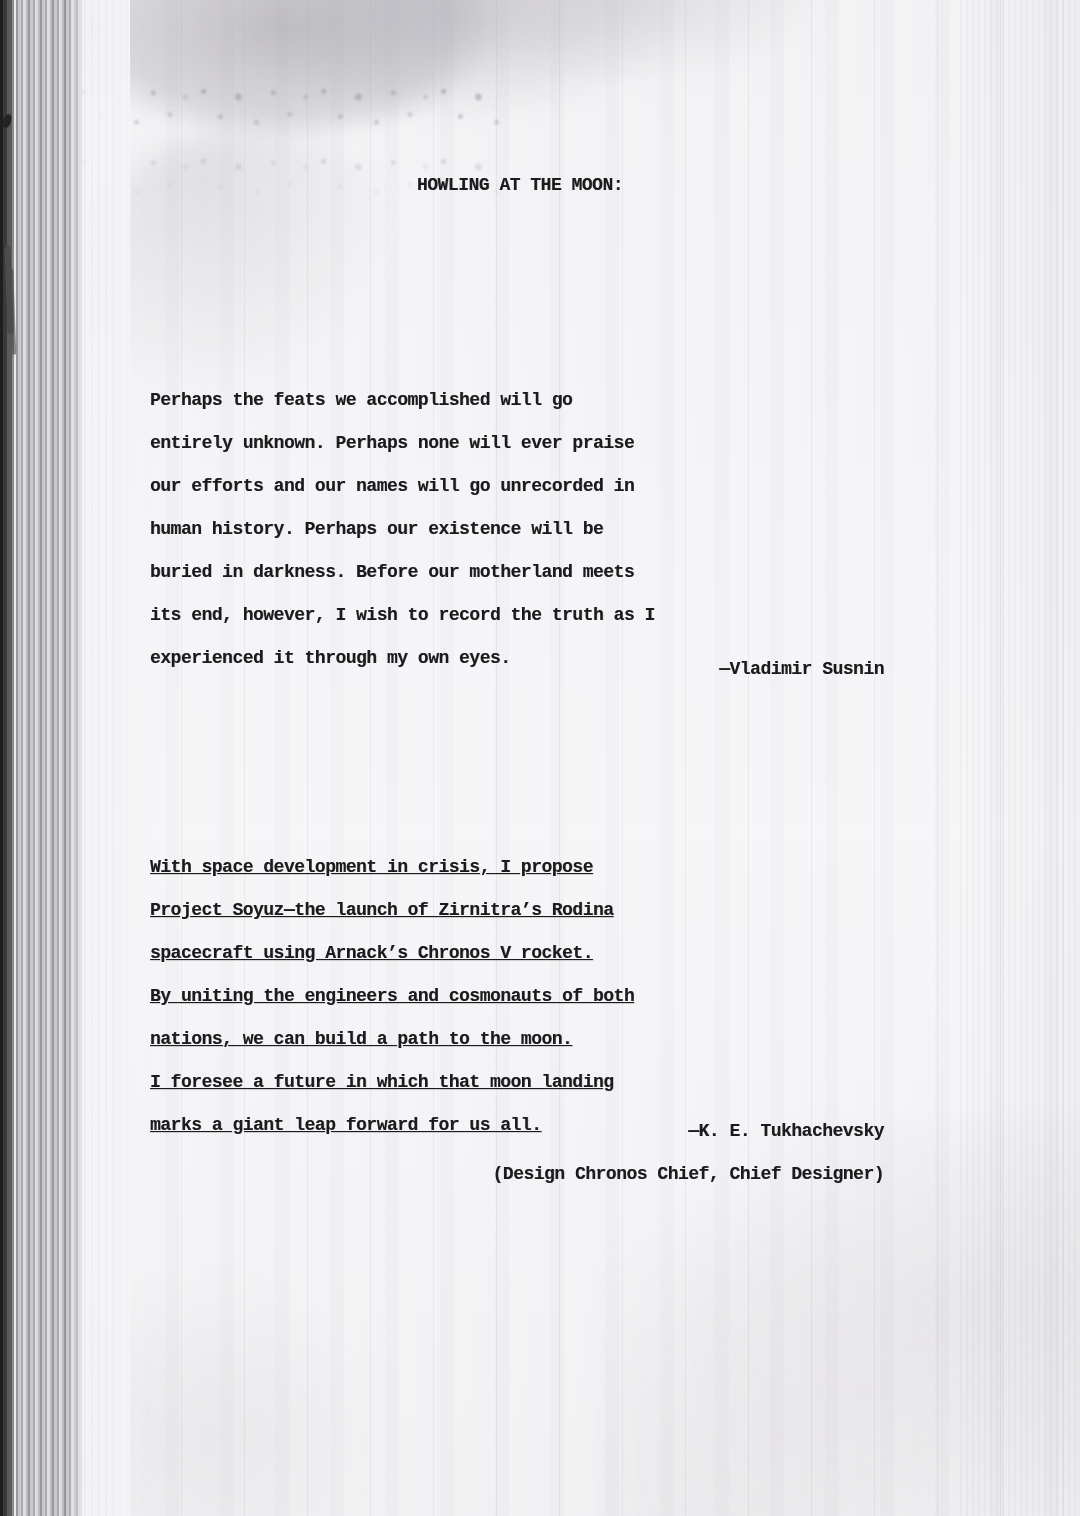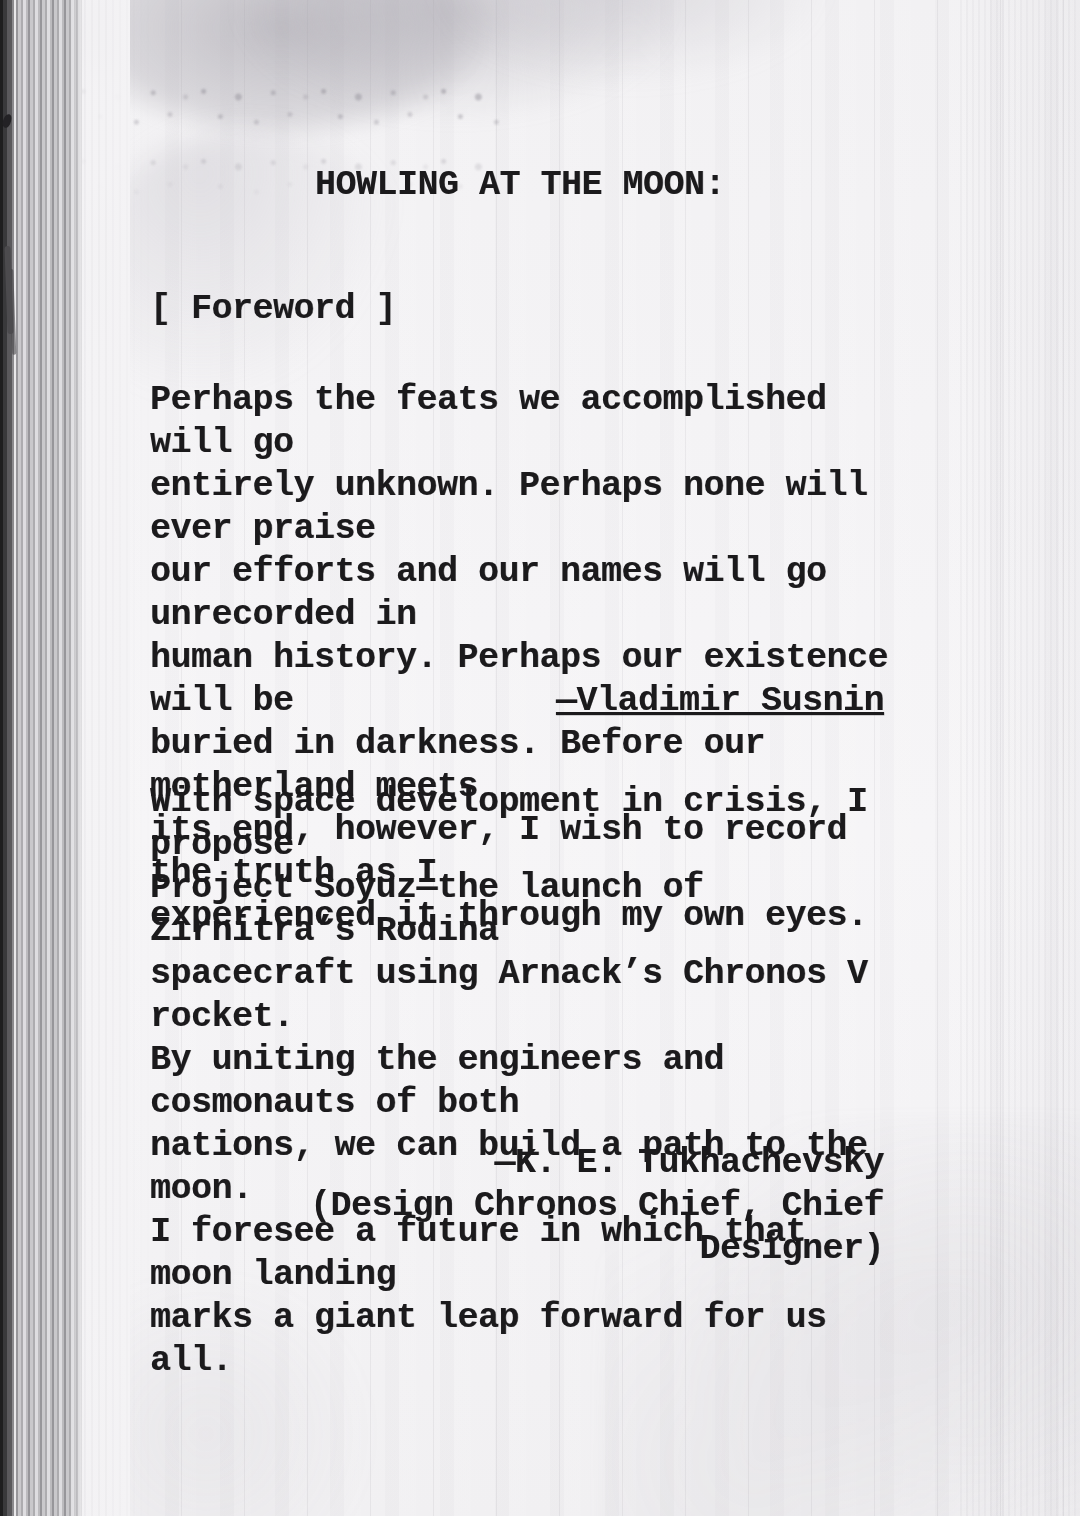--- a/index.html
+++ b/index.html
@@ -116,34 +116,34 @@
   .mottle-bl {
     position: absolute; left: 70px; bottom: -50px; width: 340px; height: 330px;
     background: radial-gradient(ellipse at 40% 60%, rgba(150,146,158,0.09) 0%, rgba(0,0,0,0) 60%);
     filter: blur(8px);
   }
 
   
   .content {
     position: absolute; left: 150px; top: 0; width: 740px; height: 100%;
     color: #1b1a1c;
-    font-size: 35px;
+    font-size: 18px;
     font-weight: bold;
     letter-spacing: -0.5px;
     line-height: 43px;
     text-shadow: 0.4px 0.4px 0 rgba(27,26,28,0.45);
   }
   .title-block { position: absolute; top: 163px; left: 0; width: 100%; text-align: center; line-height: 45px; }
   .foreword    { position: absolute; top: 288px; left: 0; }
   .quote       { position: absolute; left: 0; width: 100%; white-space: pre-line; }
   .quote-1     { top: 379px; }
-  .quote-2     { top: 781px; }
+  .quote-2     { top: 846px; text-decoration: underline; }
   .attr        { position: absolute; left: 0; width: 100%; text-align: right; padding-right: 6px; box-sizing: border-box; }
-  .attr-1      { top: 680px; text-decoration: underline; }
-  .attr-2      { top: 1110px; margin-top: 32px; }
+  .attr-1      { top: 648px; }
+  .attr-2      { top: 1110px; }
 </style>
 </head>
 <body>
 
 <div class="page">
 
   <div class="grunge-a"></div>
   <div class="grunge-b"></div>
   <div class="grunge-c"></div>
   <div class="grunge-tail"></div>
@@ -160,21 +160,20 @@
     <div class="ink-speck-1"></div>
     <div class="ink-speck-2"></div>
   </div>
 
   <div class="content">
 
     <div class="title-block">
       <div>HOWLING AT THE MOON:</div>
     </div>
 
-    <div class="foreword">[ Foreword ]</div>
 
     <div class="quote quote-1">Perhaps the feats we accomplished will go
 entirely unknown. Perhaps none will ever praise
 our efforts and our names will go unrecorded in
 human history. Perhaps our existence will be
 buried in darkness. Before our motherland meets
 its end, however, I wish to record the truth as I
 experienced it through my own eyes.</div>
 
     <div class="attr attr-1">

